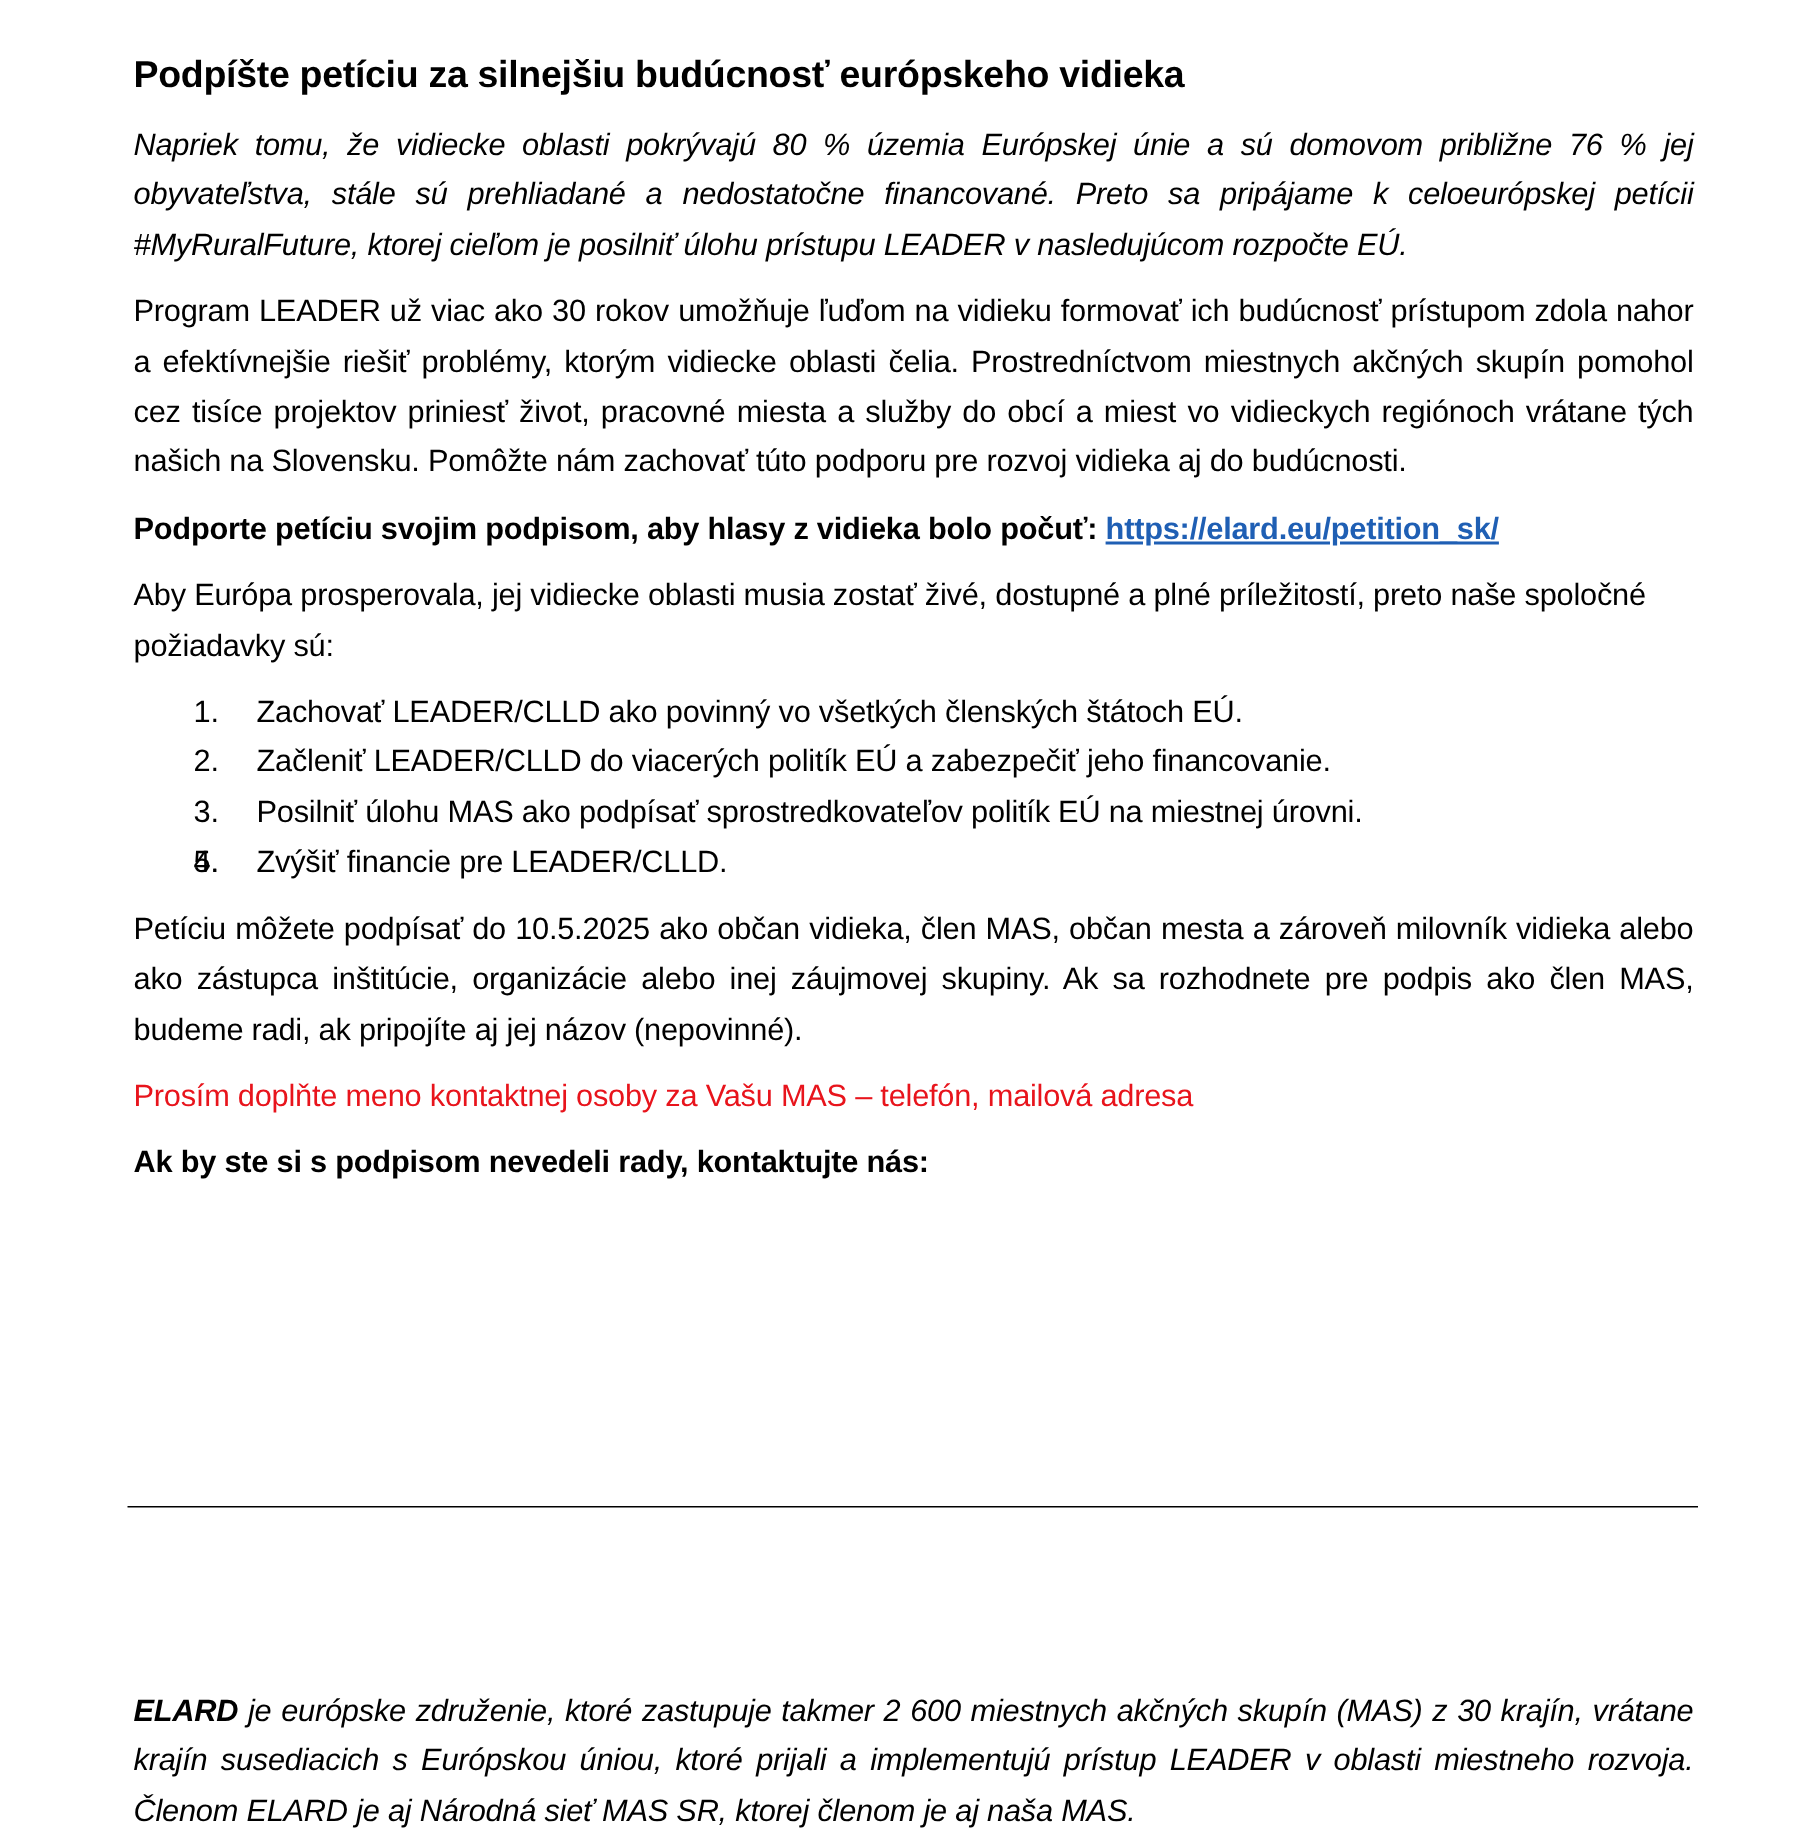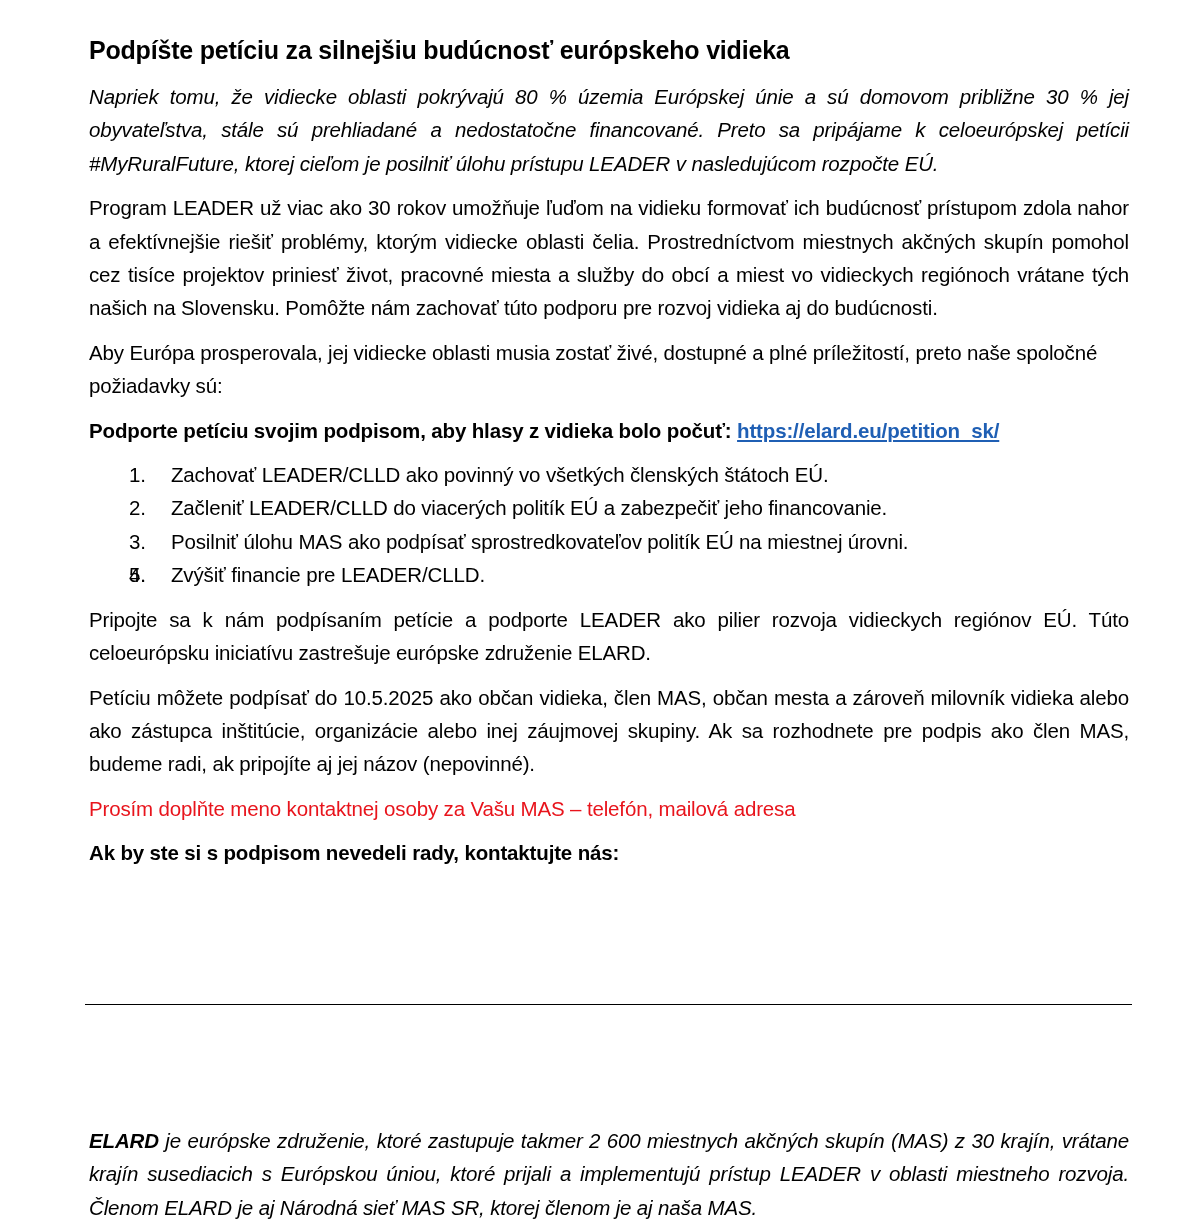--- a/index.html
+++ b/index.html
@@ -75,39 +75,38 @@
       width: 1040px;
     }
     .footer .p { font-style: italic; }
   </style>
 </head>
 <body>
 
 <div class="page">
   <div class="title">Podpíšte petíciu za silnejšiu budúcnosť európskeho vidieka</div>
 
-  <p class="p italic">Napriek tomu, že vidiecke oblasti pokrývajú 80 % územia Európskej únie a sú domovom približne 30 % jej obyvateľstva, stále sú prehliadané a nedostatočne financované. Preto sa pripájame k celoeurópskej petícii #MyRuralFuture, ktorej cieľom je posilniť úlohu prístupu LEADER v nasledujúcom rozpočte EÚ.</p>
+  <p class="p italic">Napriek tomu, že vidiecke oblasti pokrývajú 80 % územia Európskej únie a sú domovom približne 76 % jej obyvateľstva, stále sú prehliadané a nedostatočne financované. Preto sa pripájame k celoeurópskej petícii #MyRuralFuture, ktorej cieľom je posilniť úlohu prístupu LEADER v nasledujúcom rozpočte EÚ.</p>
 
   <p class="p">Program LEADER už viac ako 30 rokov umožňuje ľuďom na vidieku formovať ich budúcnosť prístupom zdola nahor a efektívnejšie riešiť problémy, ktorým vidiecke oblasti čelia. Prostredníctvom miestnych akčných skupín pomohol cez tisíce projektov priniesť život, pracovné miesta a služby do obcí a miest vo vidieckych regiónoch vrátane tých našich na Slovensku. Pomôžte nám zachovať túto podporu pre rozvoj vidieka aj do budúcnosti.</p>
-
-  <p class="p left">Aby Európa prosperovala, jej vidiecke oblasti musia zostať živé, dostupné a plné príležitostí, preto naše spoločné požiadavky sú:</p>
 
   <p class="p bold left">
     <span>Podporte petíciu svojim podpisom, aby hlasy z vidieka bolo počuť: </span><a class="link" href="#">https://elard.eu/petition_sk/</a>
   </p>
+
+  <p class="p left">Aby Európa prosperovala, jej vidiecke oblasti musia zostať živé, dostupné a plné príležitostí, preto naše spoločné požiadavky sú:</p>
 
   <ol class="reqs">
     <li><span class="num">1.</span><span>Zachovať LEADER/CLLD ako povinný vo všetkých členských štátoch EÚ.</span></li>
     <li><span class="num">2.</span><span>Začleniť LEADER/CLLD do viacerých politík EÚ a zabezpečiť jeho financovanie.</span></li>
     <li><span class="num">3.</span><span>Posilniť úlohu MAS ako podpísať sprostredkovateľov politík EÚ na miestnej úrovni.</span></li>
     <li><span class="num">4.</span></li>
     <li><span class="num">5.</span><span>Zvýšiť financie pre LEADER/CLLD.</span></li>
   </ol>
 
-  <p class="p">Pripojte sa k nám podpísaním petície a podporte LEADER ako pilier rozvoja vidieckych regiónov EÚ. Túto celoeurópsku iniciatívu zastrešuje európske združenie ELARD.</p>
 
   <p class="p">Petíciu môžete podpísať do 10.5.2025 ako občan vidieka, člen MAS, občan mesta a zároveň milovník vidieka alebo ako zástupca inštitúcie, organizácie alebo inej záujmovej skupiny. Ak sa rozhodnete pre podpis ako člen MAS, budeme radi, ak pripojíte aj jej názov (nepovinné).</p>
 
   <p class="p left red">Prosím doplňte meno kontaktnej osoby za Vašu MAS – telefón, mailová adresa</p>
 
   <p class="p bold left">Ak by ste si s podpisom nevedeli rady, kontaktujte nás:</p>
 </div>
 
 <div class="divider"></div>
 

